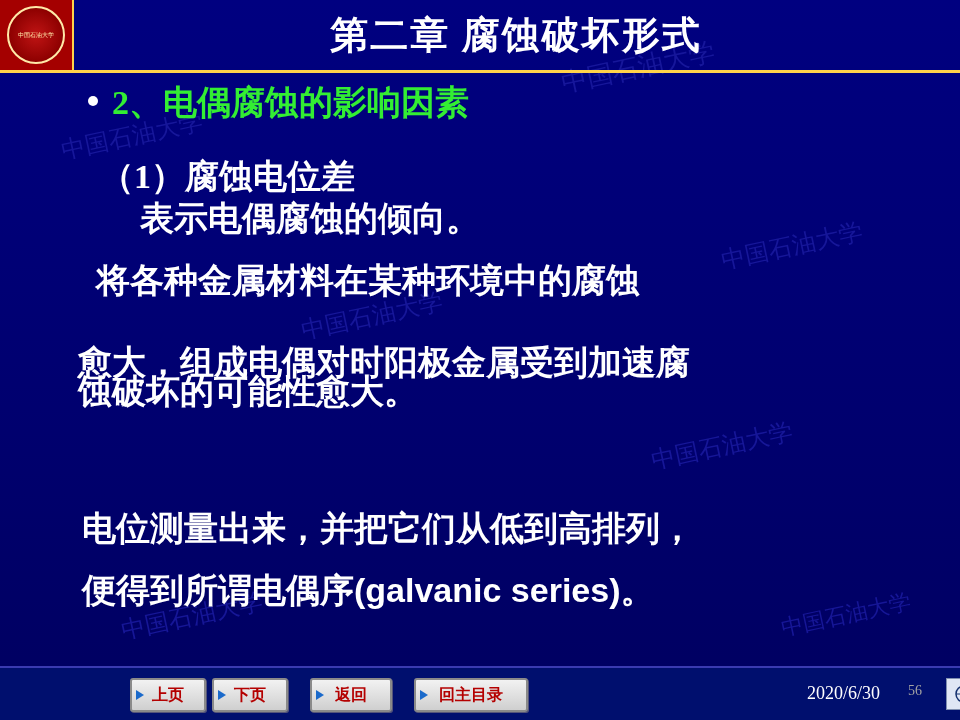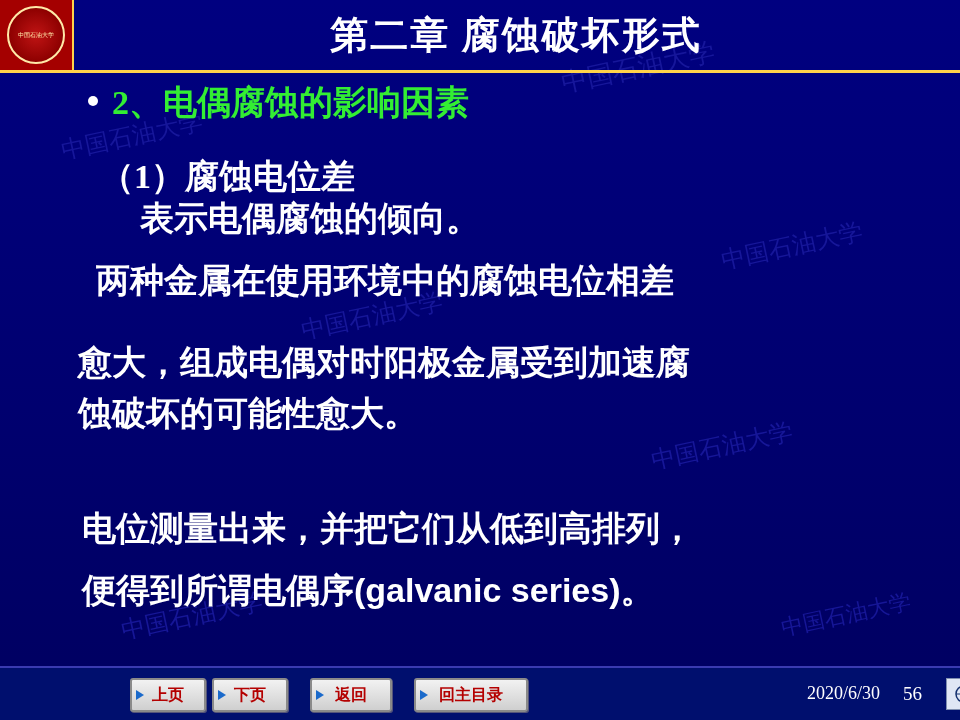--- a/index.html
+++ b/index.html
@@ -133,21 +133,21 @@
     color: #ffffff;
     font-size: 34px;
     font-weight: bold;
     font-family: "Liberation Serif", serif;
     white-space: nowrap;
   }
   .l1 { left: 100px; top: 60px; margin-top: 20px; }
   .l2 { left: 140px; top: 122px; }
   .l3 { left: 96px; top: 184px; }
   .l4 { left: 78px; top: 246px; margin-top: 20px; }
-  .l5 { left: 78px; top: 317px; font-family: Liberation Mono, monospace; }
+  .l5 { left: 78px; top: 295px; font-family: Liberation Mono, monospace; }
   .l6 { left: 126px; top: 370px; }
   .l7 { left: 82px; top: 432px; }
   .l8 { left: 82px; top: 494px; }
   .latin {
     font-family: Liberation Sans, sans-serif;
     font-weight: bold;
   }
   
   .footer {
     position: absolute;
@@ -197,22 +197,22 @@
     right: 112px;
     top: 15px;
     color: #ffffff;
     font-size: 18px;
     font-family: "Liberation Serif", serif;
   }
   .pagenum {
     position: absolute;
     right: 70px;
     top: 15px;
-    color: #ffffff;
-    font-size: 19px;
+    color: #a3a3a3;
+    font-size: 14px;
     font-family: "Liberation Serif", serif;
   }
   .corner-icon {
     position: absolute;
     right: 10px;
     top: 10px;
     width: 34px;
     height: 30px;
     background: #dfe7f5;
     border: 1px solid #7f8fb0;
@@ -250,21 +250,21 @@
 
   <div class="content">
 
     <div class="bullet-line">
       <span class="bullet-dot"></span>
       <span class="bullet-text">2、电偶腐蚀的影响因素</span>
     </div>
 
     <div class="line l1">（1）腐蚀电位差</div>
     <div class="line l2">表示电偶腐蚀的倾向。</div>
-    <div class="line l3">两种金属在使用环境中的腐蚀电位相差</div>
+    <div class="line l3">将各种金属材料在某种环境中的腐蚀</div>
     <div class="line l4">愈大，组成电偶对时阳极金属受到加速腐</div>
     <div class="line l5">蚀破坏的可能性愈大。</div>
     <div class="line l7">电位测量出来，并把它们从低到高排列，</div>
     <div class="line l8"><span>便得到所谓电偶序</span><span class="latin">(galvanic series)</span><span>。</span></div>
 
   </div>
 
   <div class="footer">
     <div class="navbtn btn1">上页</div>
     <div class="navbtn btn2">下页</div>

